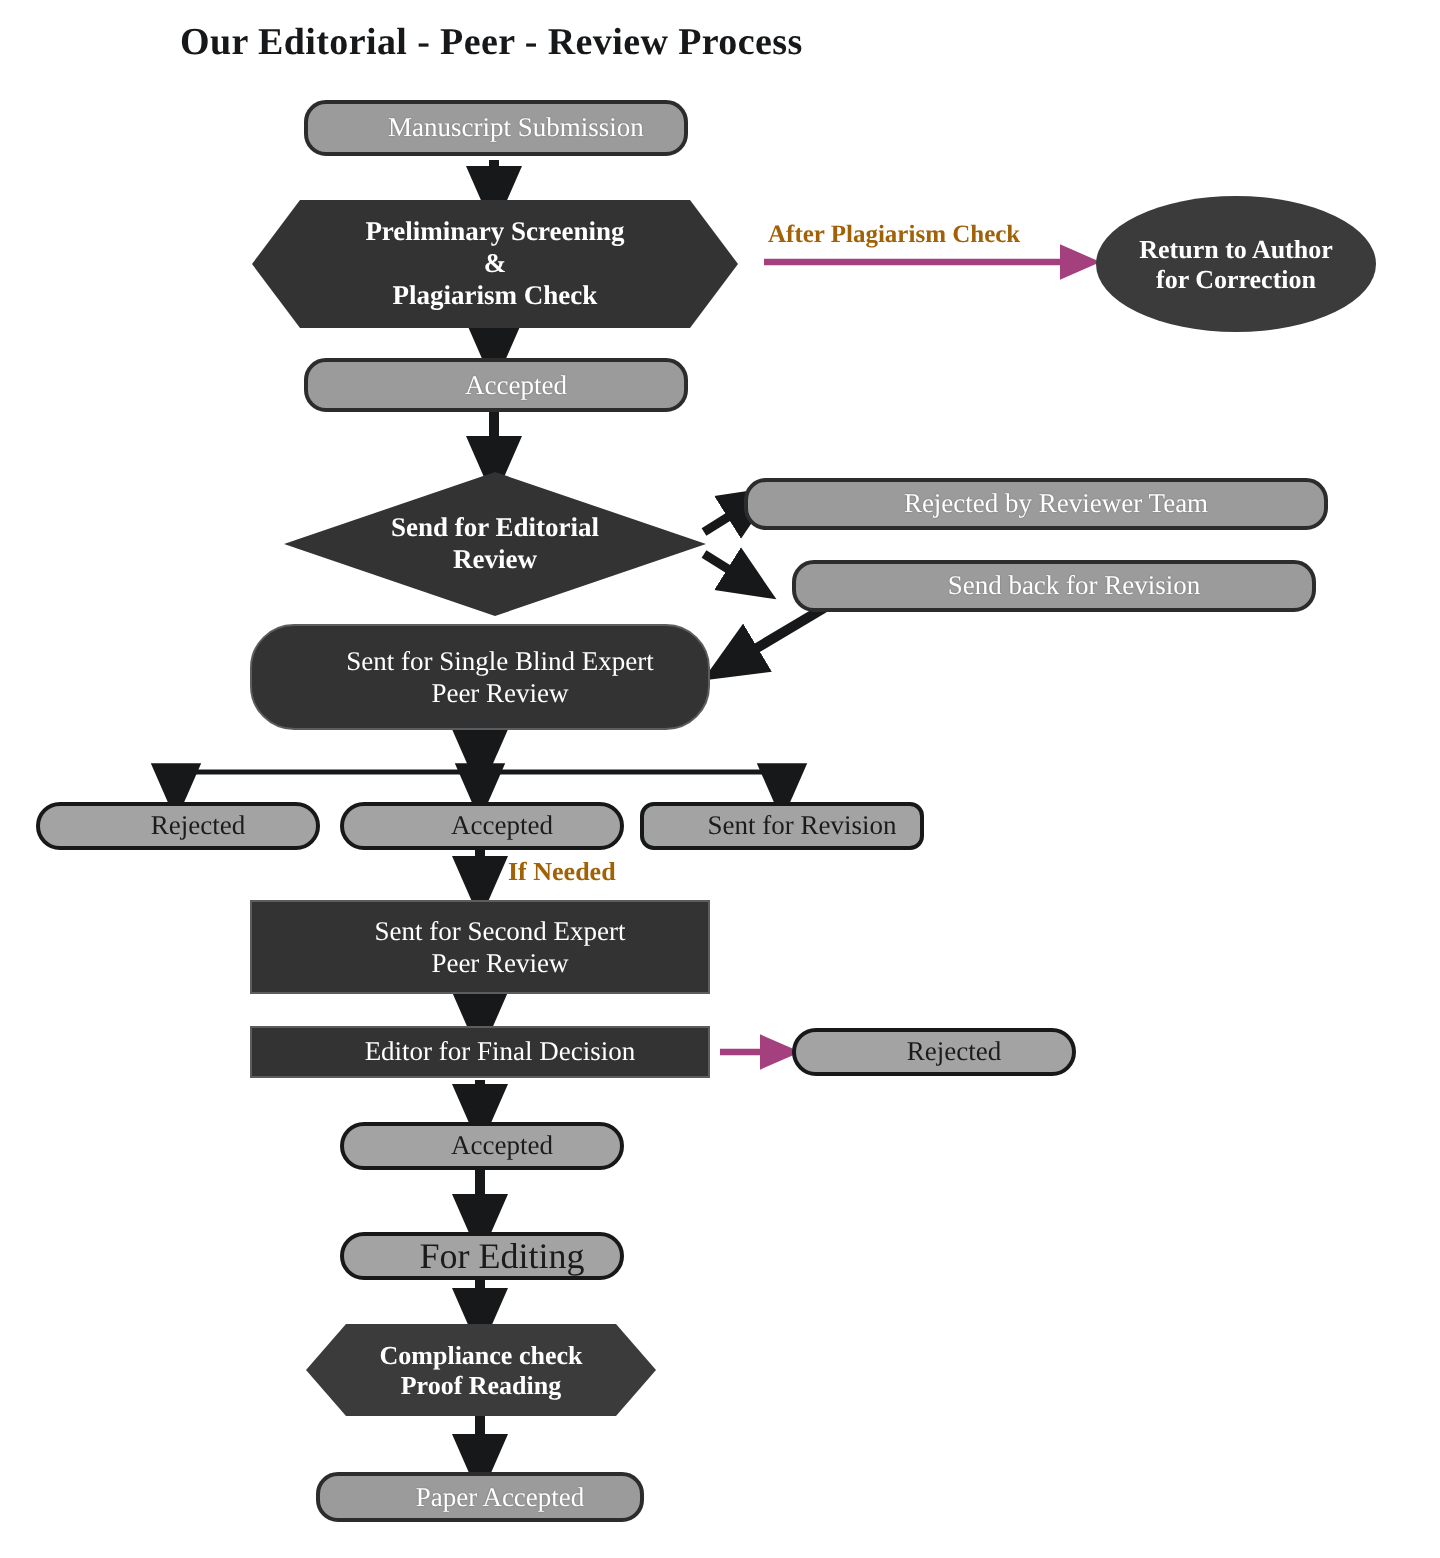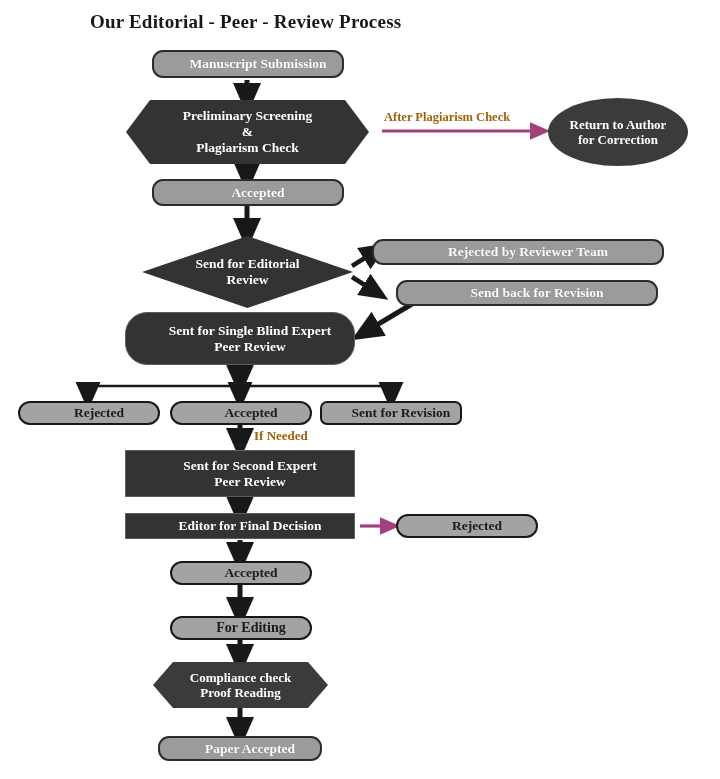--- a/index.html
+++ b/index.html
@@ -23,21 +23,21 @@
     height: 779px;
   }
 
   
   .node {
     position: absolute;
     display: flex;
     align-items: center;
     justify-content: center;
     text-align: center;
-    font-weight: bold;
+    font-weight: normal;
     line-height: 1.12;
     box-sizing: border-box;
     white-space: pre-line;
     padding-left: 20px;
   }
 
   
   .pill-gray {
     background: #9b9b9b;
     color: #ffffff;
@@ -189,21 +189,21 @@
 
   <div class="node rect-dark" style="left:125px; top:450px; width:230px; height:47px; font-size:13.5px;">Sent for Second Expert
 Peer Review</div>
 
   <div class="node rect-dark" style="left:125px; top:513px; width:230px; height:26px; font-size:13.5px;">Editor for Final Decision</div>
 
   <div class="node pill-white" style="left:396px; top:514px; width:142px; height:24px; font-size:13.5px;">Rejected</div>
 
   <div class="node pill-white" style="left:170px; top:561px; width:142px; height:24px; font-size:13.5px;">Accepted</div>
 
-  <div class="node pill-white" style="left:170px; top:616px; width:142px; height:24px; font-size:14px;">For Editing</div>
+  <div class="node pill-white" style="left:170px; top:616px; width:142px; height:24px; font-size:18px;">For Editing</div>
 
   <svg class="shape" style="left:153px; top:662px;" width="175" height="46" viewBox="0 0 175 46">
     <polygon points="20,0 155,0 175,23 155,46 20,46 0,23" fill="#3b3b3b"></polygon>
   </svg>
   <div class="shape-label" style="left:153px; top:662px; width:175px; height:46px; font-size:13px;">Compliance check
 Proof Reading</div>
 
   <div class="node pill-gray" style="left:158px; top:736px; width:164px; height:25px; font-size:13.5px;">Paper Accepted</div>
 
 </div>

